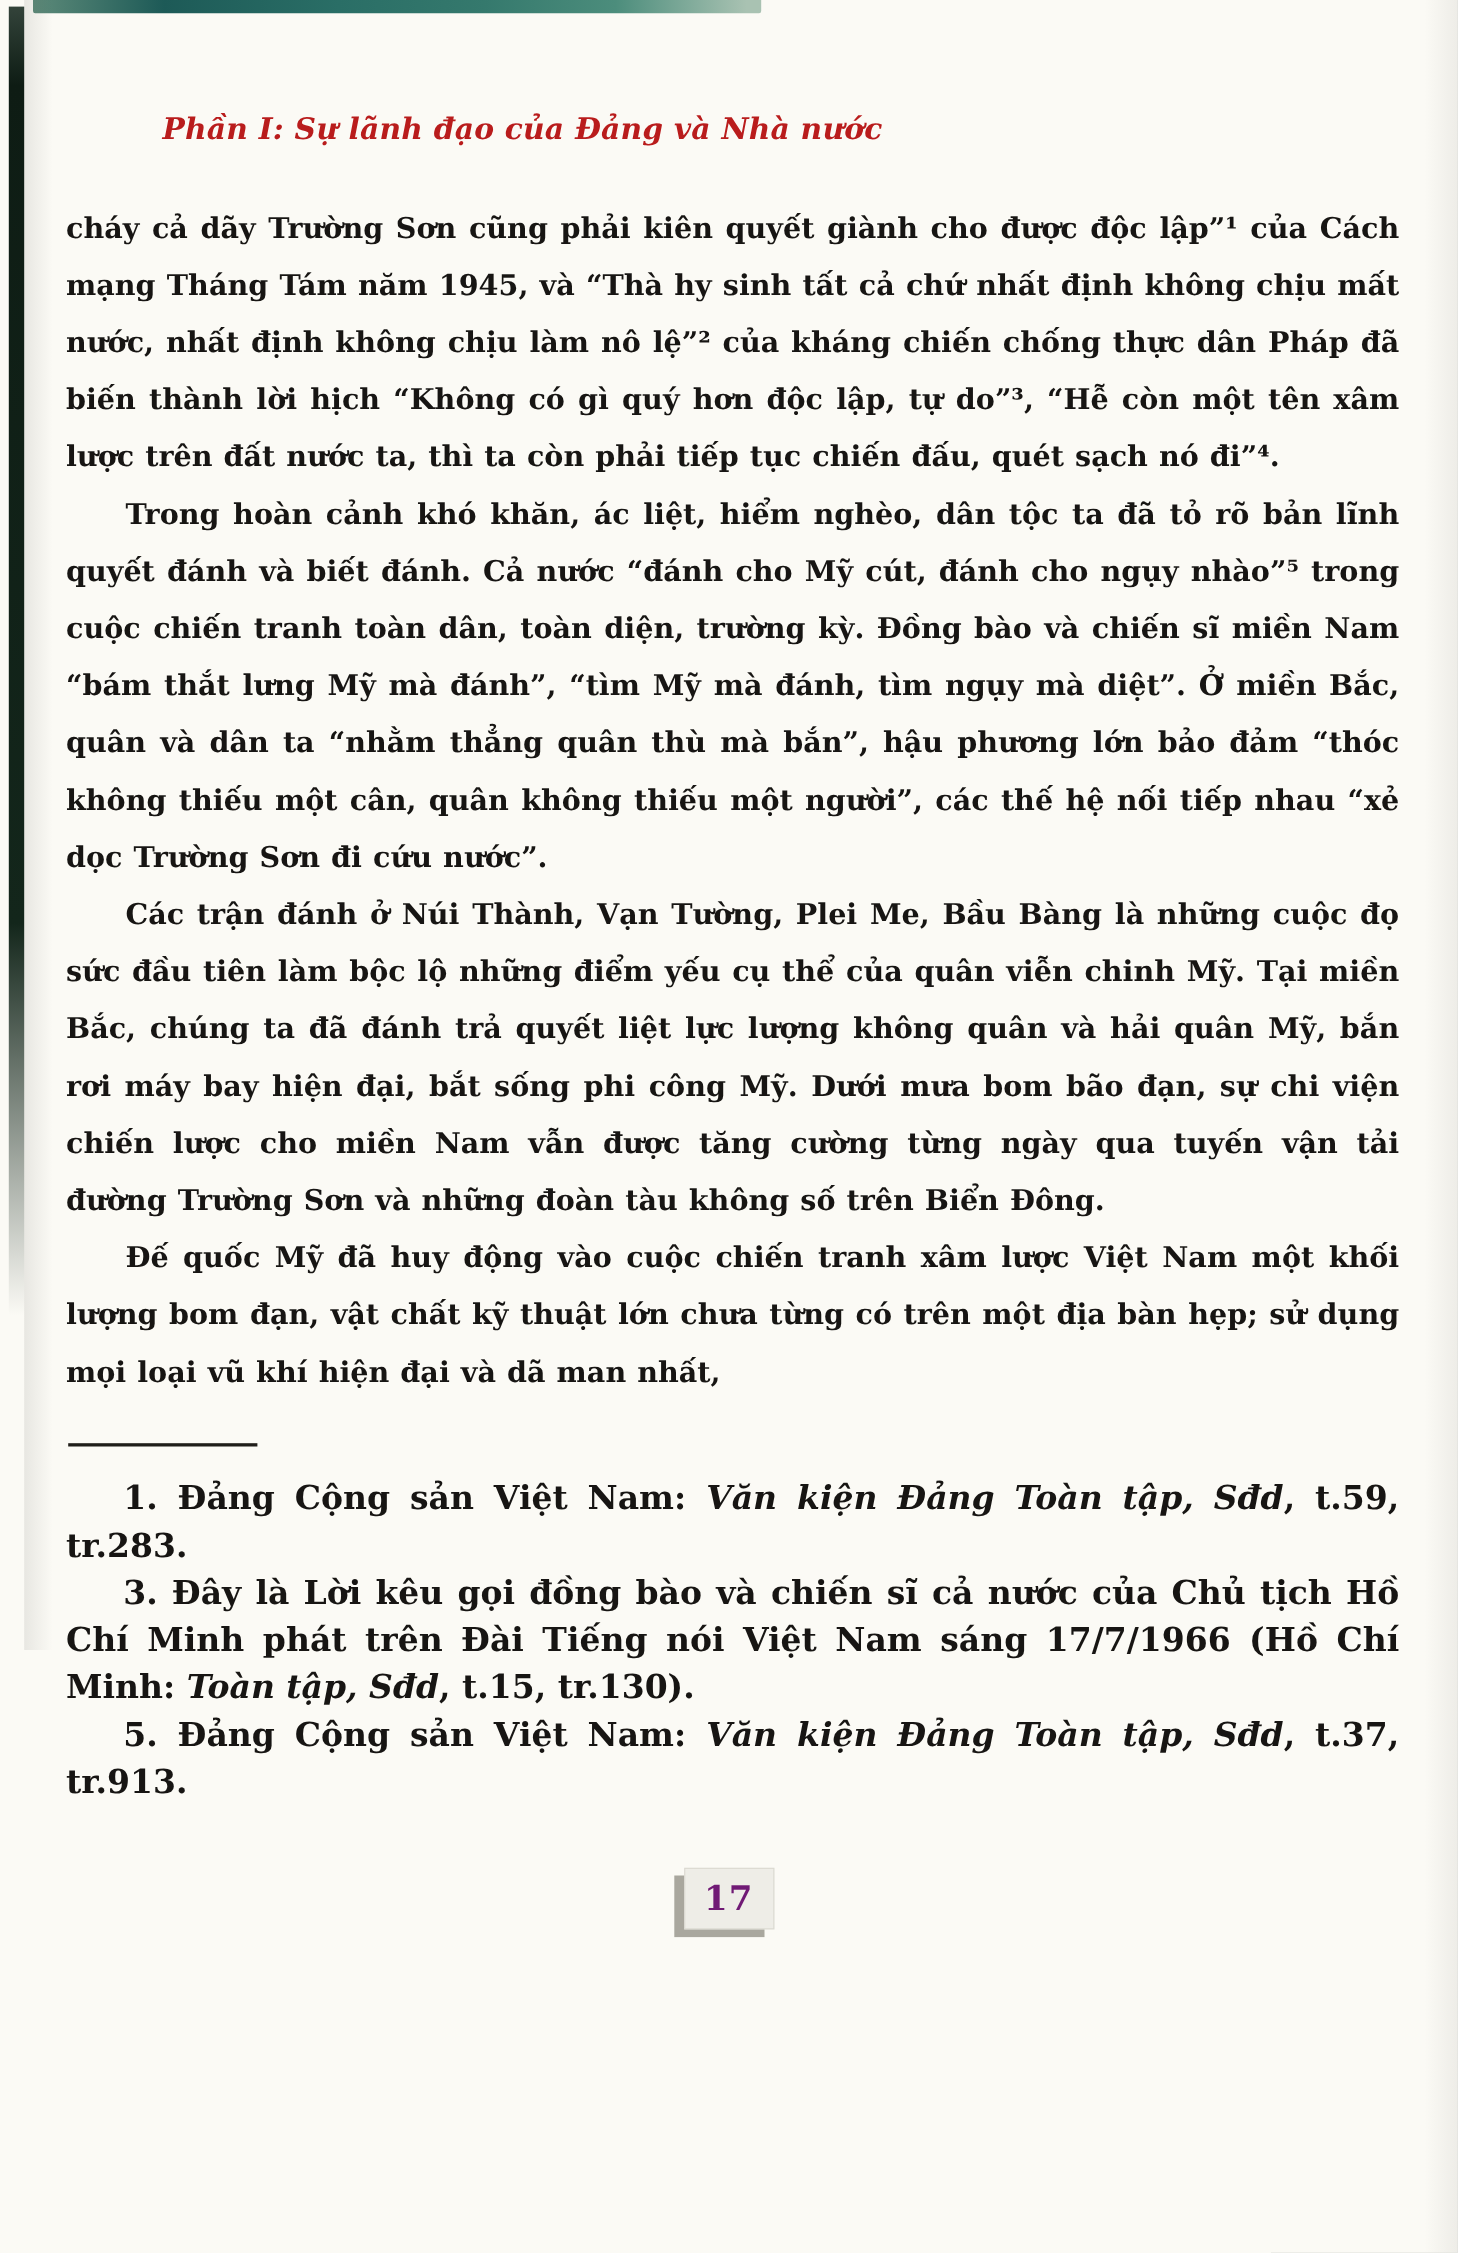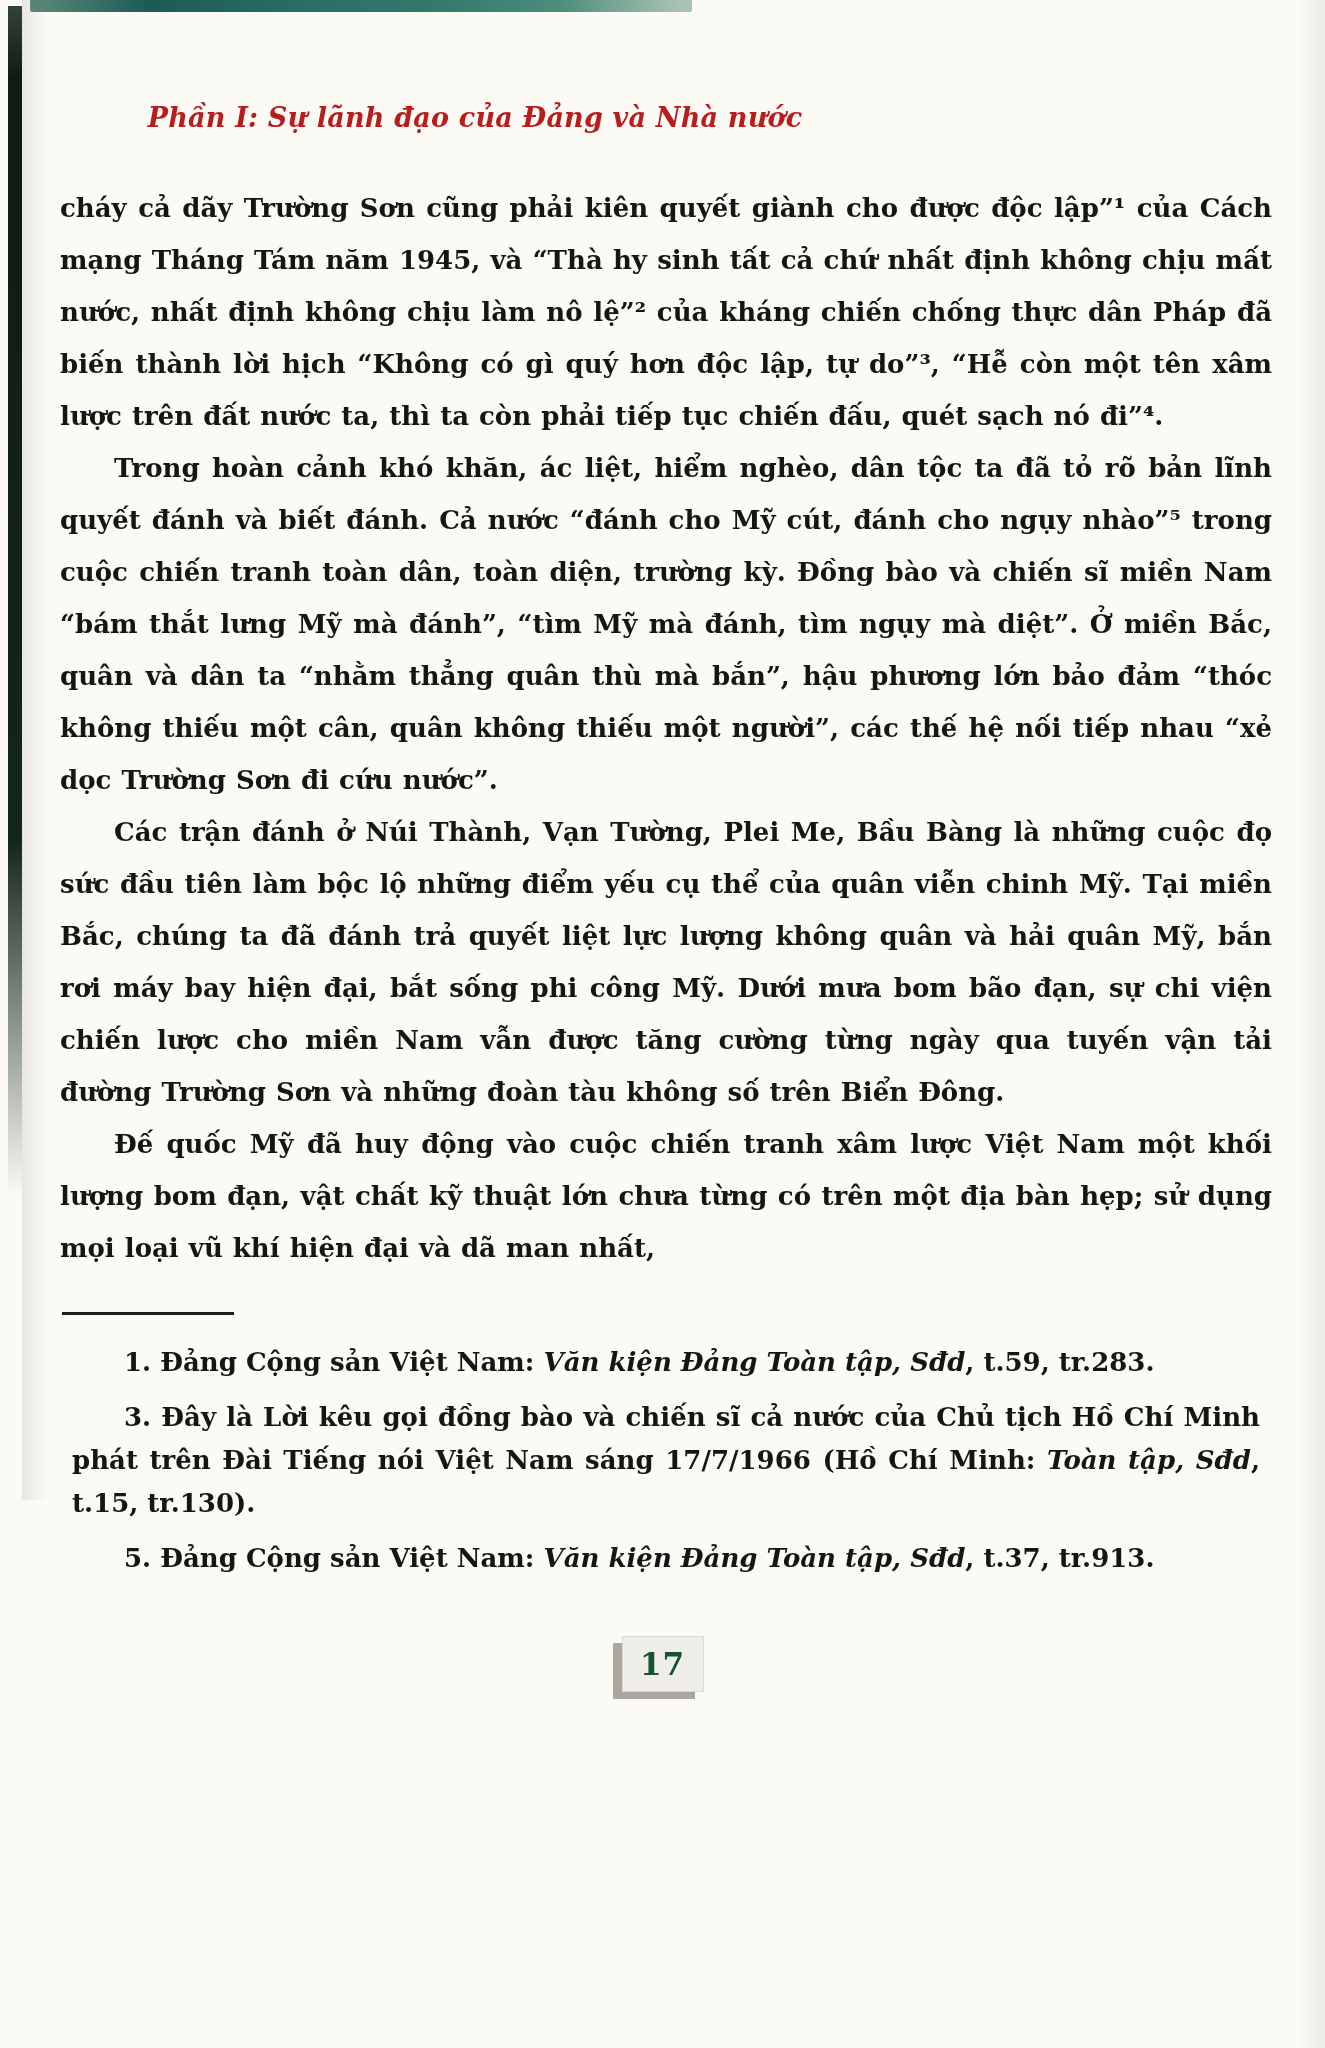--- a/index.html
+++ b/index.html
@@ -86,22 +86,22 @@
     background: #201e1a;
     margin: 38px 0 26px 62px;
     border: 0;
   }
 
   .footnotes {
     width: 1212px;
     margin: 0 0 0 60px;
   }
   .footnote {
-    margin: 12px;
-    font-size: 26px;
+    margin: 0;
+    font-size: 30px;
     line-height: 43px;
     font-weight: 600;
     text-align: justify;
     text-indent: 52px;
   }
   .footnote .it { font-style: italic; }
 
   .pagenum-box {
     position: relative;
     width: 80px;
@@ -110,21 +110,21 @@
     background: #eeede7;
     border: 1px solid #dbd9d1;
     box-shadow: -9px 7px 0 #a9a79e;
     display: flex;
     align-items: center;
     justify-content: center;
   }
   .pagenum-box .num {
     font-size: 31px;
     font-weight: bold;
-    color: #14532d;
+    color: #701a75;
     letter-spacing: 1px;
   }
 </style>
 </head>
 <body>
 
 <div class="page">
 
   <div class="top-strip"></div>
   <div class="left-strip"></div>

